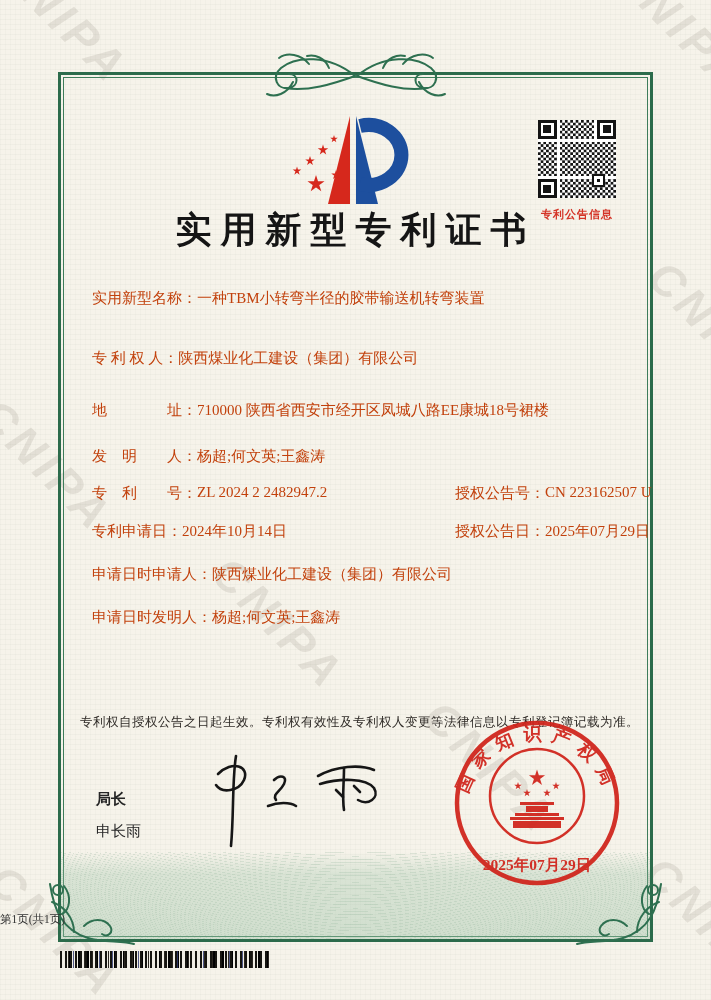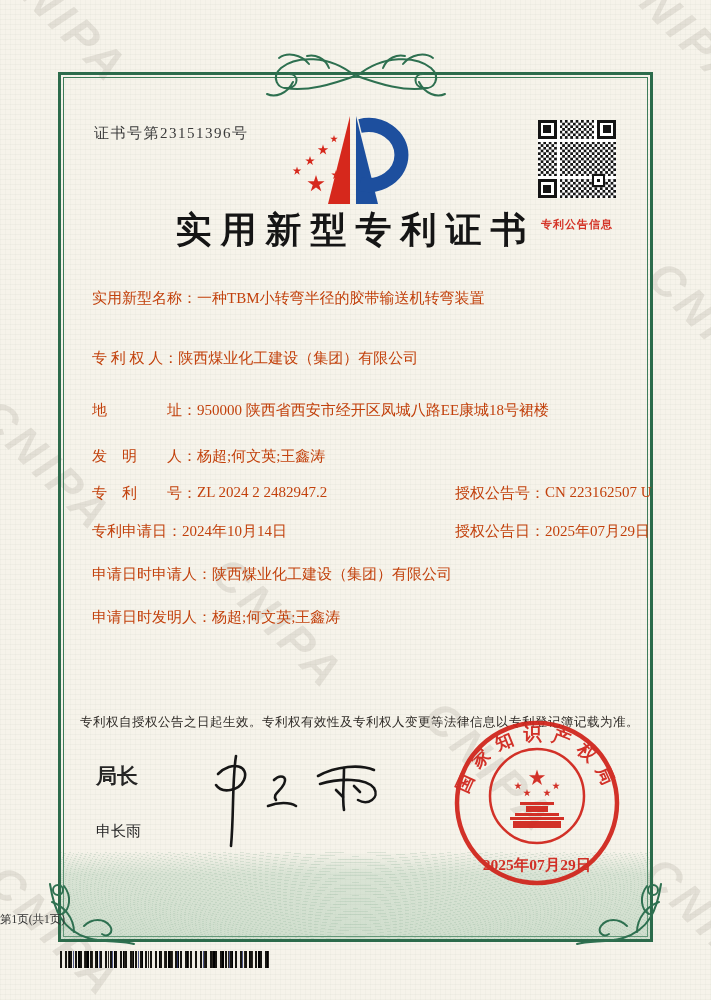--- a/index.html
+++ b/index.html
@@ -18,36 +18,36 @@
   .band{position:absolute;left:61px;top:852px;width:589px;height:87px;z-index:2;
         background:linear-gradient(to bottom,rgba(152,192,164,0) 0,rgba(152,192,164,.30) 22px,rgba(152,192,164,.40) 100%),
         repeating-radial-gradient(90px 26px at 50% 135%,rgba(40,110,70,.12) 0 1px,transparent 1px 5px);}
   .ornament-top{position:absolute;left:237px;top:46px;z-index:3;}
   .fl-left{position:absolute;left:44px;top:876px;z-index:3;}
   .fl-right{position:absolute;left:572px;top:876px;transform:scaleX(-1);z-index:3;}
 
   .cert-no{position:absolute;left:94px;top:124px;font-size:15px;letter-spacing:1.5px;color:#3a3a3a;z-index:4;}
   .logo{position:absolute;left:286px;top:112px;z-index:4;}
   .qr{position:absolute;left:538px;top:120px;width:78px;z-index:4;}
-  .qr-label{margin-top:15px;text-align:center;font-size:11px;font-weight:bold;color:#d43326;letter-spacing:1px;
+  .qr-label{margin-top:5px;text-align:center;font-size:11px;font-weight:bold;color:#d43326;letter-spacing:1px;
         font-family:"Liberation Sans",sans-serif;}
   .title{position:absolute;left:0;top:206px;width:100%;text-align:center;font-size:36px;font-weight:bold;
         letter-spacing:9px;color:#151515;z-index:4;}
 
   .row{position:absolute;left:92px;display:flex;font-size:15px;color:#c2410c;white-space:pre;z-index:4;}
   .lbl{white-space:pre;}
   .leftpair{display:flex;width:363px;white-space:pre;}
   .r1{top:289px}.r2{top:349px}.r3{top:401px}.r4{top:447px}
   .r5{top:484px}.r6{top:522px}.r7{top:565px}.r8{top:608px}
 
   .stmt{position:absolute;left:80px;width:565px;font-size:12.5px;letter-spacing:.5px;color:#2e2a26;
         white-space:nowrap;z-index:4;font-family:"DejaVu Serif",serif;}
   .b1{top:688px;padding-left:28px}.b2{top:714px}
 
-  .director-label{position:absolute;left:96px;top:762px;font-size:21px;font-weight:bold;z-index:4;}
+  .director-label{position:absolute;left:96px;top:790px;font-size:15px;font-weight:bold;z-index:4;}
   .director-name{position:absolute;left:96px;top:822px;font-size:15px;font-weight:normal;z-index:4;}
   .signature{position:absolute;left:198px;top:750px;z-index:4;}
   .seal{position:absolute;left:452px;top:718px;opacity:.93;z-index:5;}
   .footer{position:absolute;left:0;top:912px;width:100%;text-align:left;font-size:11.5px;color:#333;z-index:4;}
   .barcode{position:absolute;left:60px;top:951px;width:209px;height:17px;z-index:4;background-color:#efece3;
         background-image:repeating-linear-gradient(90deg,#15140f 0 2px,transparent 2px 5px),
         repeating-linear-gradient(90deg,#2a2620 0 1px,transparent 1px 8px),
         repeating-linear-gradient(90deg,rgba(50,60,115,.85) 0 1px,transparent 1px 13px),
         repeating-linear-gradient(90deg,#000 0 2px,transparent 2px 9px);}
 </style>
@@ -95,21 +95,20 @@
   <svg class="fl-right" width="95" height="78" viewBox="0 0 95 78">
     <g stroke="#2e7050" fill="none" stroke-width="2" stroke-linecap="round">
       <path d="M6 8 C10 34 18 54 44 62 C60 67 78 64 90 68"></path>
       <path d="M8 26 C20 30 30 42 30 56"></path>
       <path d="M20 10 C28 20 26 34 18 38"></path>
       <circle cx="14" cy="14" r="5"></circle>
       <path d="M40 50 C48 42 60 42 66 50 C70 56 64 62 58 58"></path>
     </g>
   </svg>
 
-  <div class="cert-no">证书号第23151396号</div>
 
   <svg class="logo" width="136" height="98" viewBox="0 0 136 98">
     <path d="M64 4 L64 92 L42 92 Z" fill="#d6281c"></path>
     <path d="M70 4 L92 92 L70 92 Z" fill="#1d4f9e"></path>
     <path d="M74 14 A 33 30 0 1 1 74 72" fill="none" stroke="#1d4f9e" stroke-width="14"></path>
     <g fill="#d6281c">
       <path transform="translate(48,27) scale(4)" d="M0,-1 L0.588,0.809 L-0.951,-0.309 L0.951,-0.309 L-0.588,0.809 Z"></path>
       <path transform="translate(37,38) scale(5.5)" d="M0,-1 L0.588,0.809 L-0.951,-0.309 L0.951,-0.309 L-0.588,0.809 Z"></path>
       <path transform="translate(24,49) scale(5)" d="M0,-1 L0.588,0.809 L-0.951,-0.309 L0.951,-0.309 L-0.588,0.809 Z"></path>
       <path transform="translate(11,59) scale(4.5)" d="M0,-1 L0.588,0.809 L-0.951,-0.309 L0.951,-0.309 L-0.588,0.809 Z"></path>
@@ -158,21 +157,21 @@
   <div class="row r1">
     <span class="lbl">实用新型名称：</span>
     <span class="val">一种TBM小转弯半径的胶带输送机转弯装置</span>
   </div>
   <div class="row r2">
     <span class="lbl">专 利 权 人：</span>
     <span class="val">陕西煤业化工建设（集团）有限公司</span>
   </div>
   <div class="row r3">
     <span class="lbl">地　　　　址：</span>
-    <span class="val">950000 陕西省西安市经开区凤城八路EE康城18号裙楼</span>
+    <span class="val">710000 陕西省西安市经开区凤城八路EE康城18号裙楼</span>
   </div>
   <div class="row r4">
     <span class="lbl">发　明　　人：</span>
     <span class="val">杨超;何文英;王鑫涛</span>
   </div>
   <div class="row r5">
     <span class="leftpair">
       <span class="lbl">专　利　　号：</span>
       <span class="val">ZL 2024 2 2482947.2</span>
     </span>

